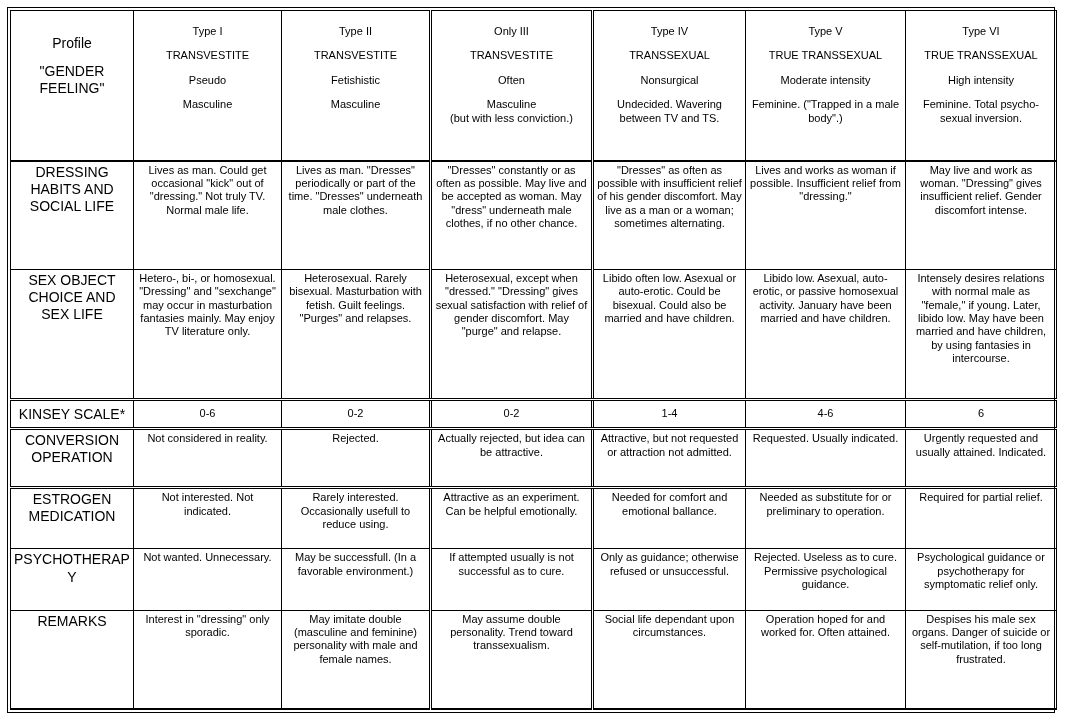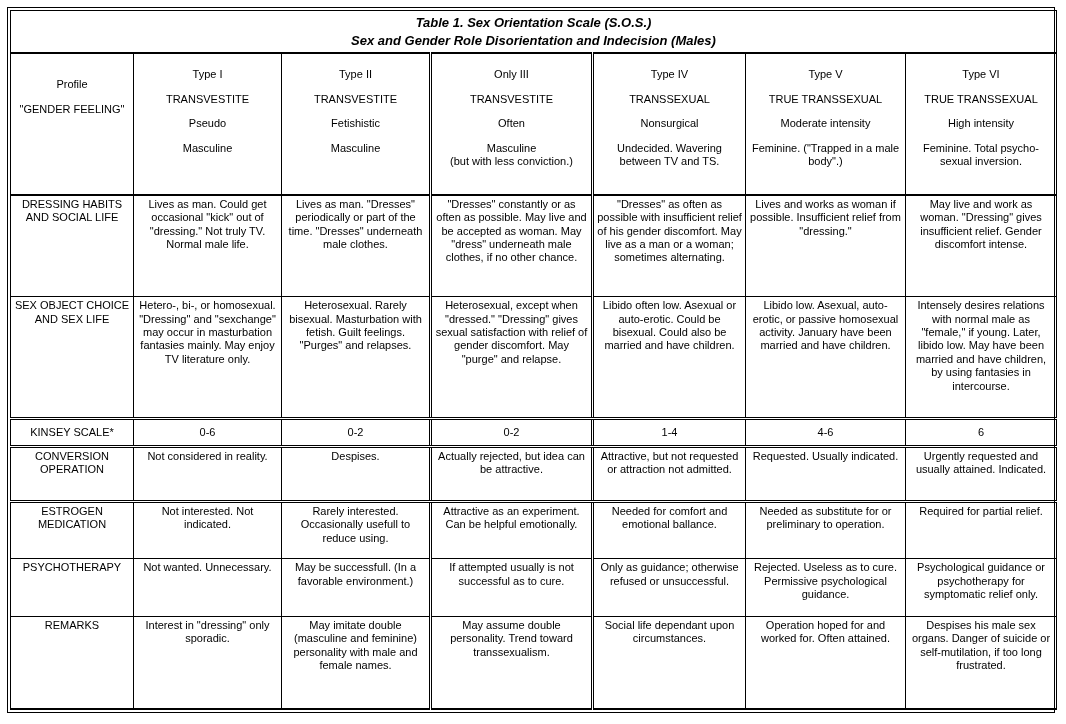--- a/index.html
+++ b/index.html
@@ -26,45 +26,39 @@
   .profile-label{padding-top:24px;}
   .profile-label div{margin-bottom:11px;}
   
   .r-dressing td{height:94px;}
   .r-sexobj td{height:113px;}
   .r-kinsey td{height:20px;}
   .r-conversion td{height:47px;}
   .r-estrogen td{height:50px;}
   .r-psycho td{height:51px;}
   .r-remarks td{height:85px;}
-  .rowlabel{font-size:11px;}
+  .rowlabel{font-size:14px;}
   .cellval{white-space:pre-line;}
 </style>
 </head>
 <body>
 
 <div class="frame">
 <table class="sos">
   <colgroup>
     <col style="width:123px">
         <col style="width:148px">
         <col style="width:149px">
     <col style="width:162px">
         <col style="width:153px">
         <col style="width:160px">
         <col style="width:151px">
   </colgroup>
 
   <tbody>
-        <tr class="r-title">
-    <td colspan="7">
-      <div>Table 1. Sex Orientation Scale (S.O.S.)</div>
-      <div>Sex and Gender Role Disorientation and Indecision (Males)</div>
-    </td>
-  </tr>
 
 
   <tr class="r-profile">
     <td class="profile-label rowlabel">
       <div>Profile</div>
       <div>"GENDER FEELING"</div>
     </td>
     <td>
       <div class="pline">Type I</div>
       <div class="pline">TRANSVESTITE</div>
@@ -131,21 +125,21 @@
     <td>0-2</td>
     <td class="dl">0-2</td>
     <td class="dl">1-4</td>
     <td>4-6</td>
     <td>6</td>
   </tr>
 
   <tr class="r-conversion">
     <td class="rowlabel">CONVERSION OPERATION</td>
     <td class="cellval">Not considered in reality.</td>
-    <td class="cellval">Despises.</td>
+    <td class="cellval">Rejected.</td>
     <td class="cellval dl">Actually rejected, but idea can be attractive.</td>
     <td class="cellval dl">Attractive, but not requested or attraction not admitted.</td>
     <td class="cellval">Requested. Usually indicated.</td>
     <td class="cellval">Urgently requested and usually attained. Indicated.</td>
   </tr>
 
   <tr class="r-estrogen">
     <td class="rowlabel">ESTROGEN MEDICATION</td>
     <td class="cellval">Not interested. Not indicated.</td>
     <td class="cellval">Rarely interested. Occasionally usefull to reduce using.</td>

